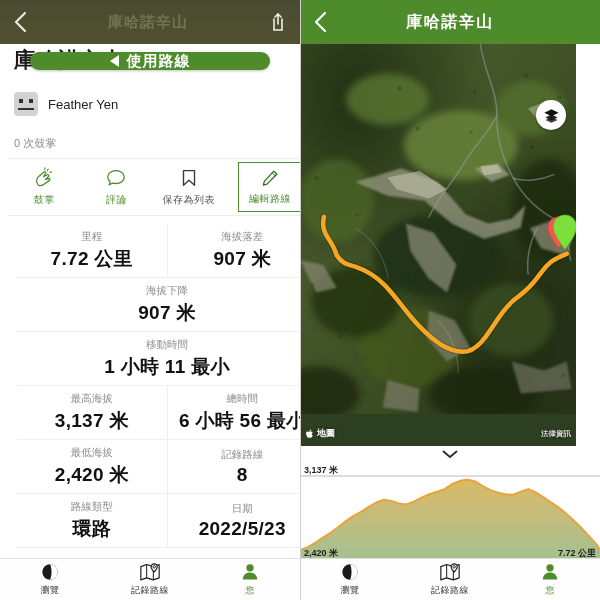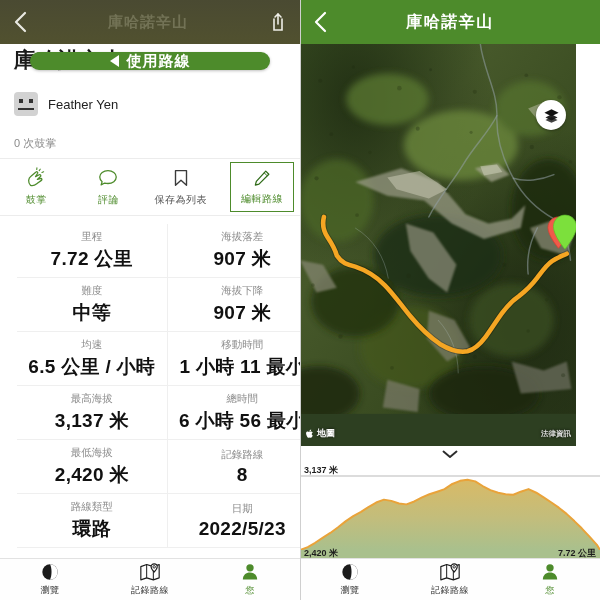--- a/index.html
+++ b/index.html
@@ -86,21 +86,21 @@
     height: 2px; background: #333;
   }
   .author-name { font-size: 13px; color: #222; }
 
   .claps-count {
     position: absolute; top: 136px; left: 14px;
     font-size: 11px; color: #8a8a8a;
   }
 
   .action-bar {
-    position: absolute; top: 158px; left: 0; width: 300px; height: 58px;
+    position: absolute; top: 158px; left: 8px; width: 300px; height: 58px;
     border-top: 1px solid #ececec;
     border-bottom: 1px solid #ececec;
     display: flex; align-items: center;
   }
   .action {
     flex: 1;
     display: flex; flex-direction: column; align-items: center; gap: 4px;
     color: #4d8b2b;
   }
   .action .lbl { font-size: 10px; color: #4d8b2b; letter-spacing: .5px; }
@@ -278,33 +278,25 @@
           <span class="stat-label">里程</span>
           <span class="stat-value">7.72 公里</span>
         </div>
         <div class="stat-cell">
           <span class="stat-label">海拔落差</span>
           <span class="stat-value">907 米</span>
         </div>
       </div>
       <div class="stat-row">
         <div class="stat-cell">
-          <span class="stat-label">難度</span>
-          <span class="stat-value">中等</span>
-        </div>
-        <div class="stat-cell">
           <span class="stat-label">海拔下降</span>
           <span class="stat-value">907 米</span>
         </div>
       </div>
       <div class="stat-row">
-        <div class="stat-cell">
-          <span class="stat-label">均速</span>
-          <span class="stat-value">6.5 公里 / 小時</span>
-        </div>
         <div class="stat-cell">
           <span class="stat-label">移動時間</span>
           <span class="stat-value">1 小時 11 最小</span>
         </div>
       </div>
       <div class="stat-row">
         <div class="stat-cell">
           <span class="stat-label">最高海拔</span>
           <span class="stat-value">3,137 米</span>
         </div>

